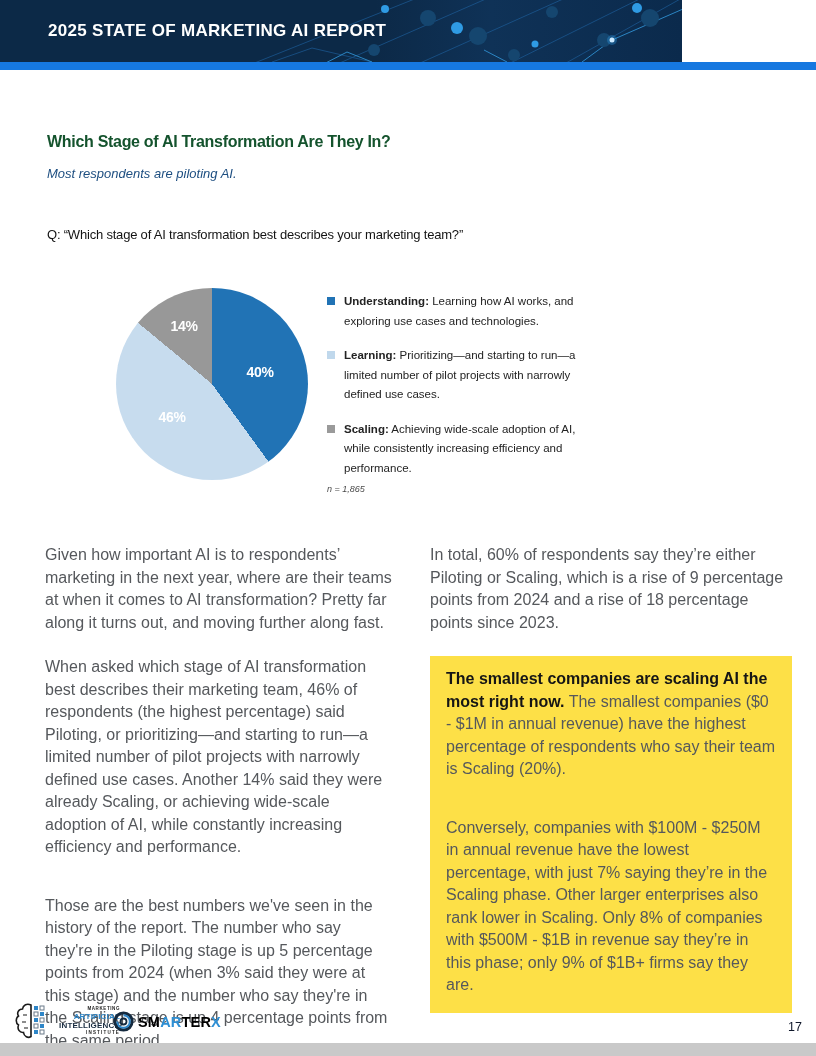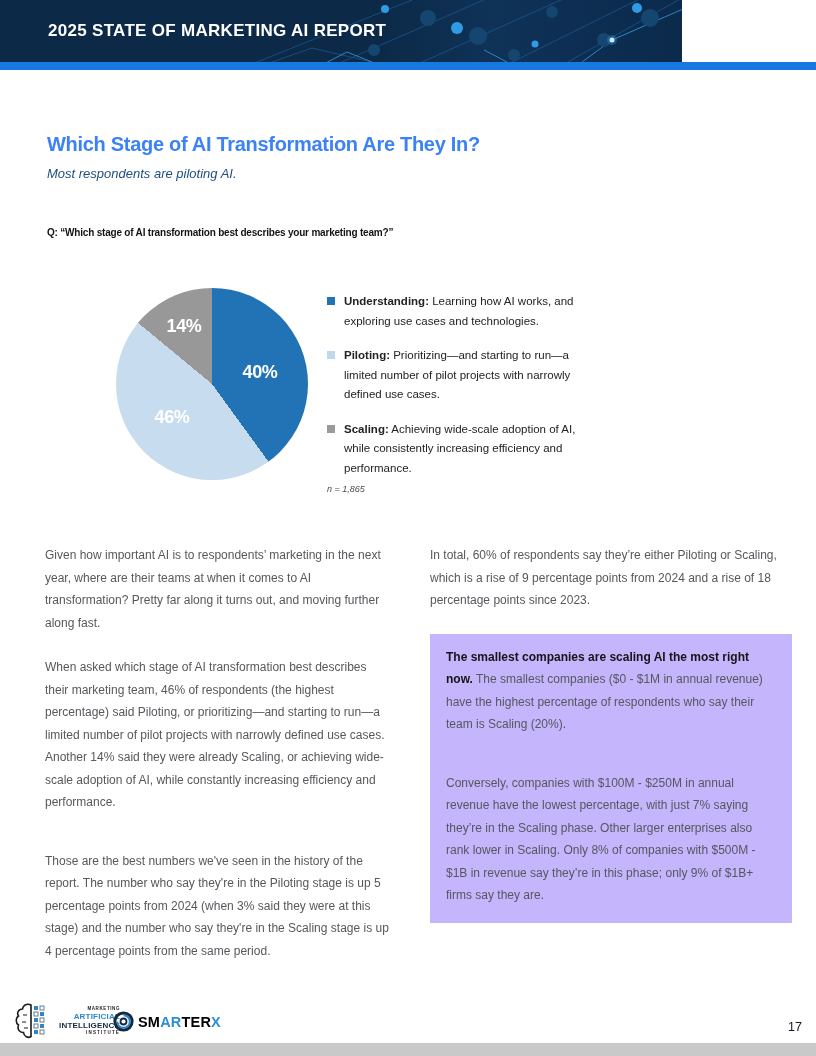--- a/index.html
+++ b/index.html
@@ -8,49 +8,49 @@
 
   
   .header{position:absolute;top:0;left:0;width:682px;height:62px;
           background:linear-gradient(90deg,#0c2947 0%,#0c2947 55%,#0f3257 72%,#0b2a4c 100%);}
   .header-title{position:absolute;left:48px;top:31px;transform:translateY(-50%);
                 color:#ffffff;font-size:17px;font-weight:bold;letter-spacing:.3px;white-space:nowrap;}
   .circuit{position:absolute;right:0;top:0;}
   .header-stripe{position:absolute;top:62px;left:0;width:816px;height:8px;background:#1678e0;}
 
   
-  .h1{position:absolute;left:47px;top:133px;font-size:20px;font-weight:bold;color:#3b82f6;letter-spacing:-.3px;}
+  .h1{position:absolute;left:47px;top:133px;font-size:16px;font-weight:bold;color:#14532d;letter-spacing:-.3px;}
   .subtitle{position:absolute;left:47px;top:166px;font-size:13px;font-style:italic;font-weight:500;color:#1d4e80;}
-  .question{position:absolute;left:47px;top:227px;font-size:10px;font-weight:bold;color:#141414;letter-spacing:-.2px;}
+  .question{position:absolute;left:47px;top:227px;font-size:13px;font-weight:normal;color:#141414;letter-spacing:-.2px;}
 
   
   .pie{position:absolute;left:116px;top:288px;width:192px;height:192px;border-radius:50%;}
   .pie-label{position:absolute;transform:translate(-50%,-50%);color:#ffffff;
-             font-size:18px;font-weight:bold;letter-spacing:-.3px;}
+             font-size:14px;font-weight:bold;letter-spacing:-.3px;}
   .pie-label.l0{left:260px;top:372px;}
   .pie-label.l1{left:172px;top:417px;}
   .pie-label.l2{left:184px;top:326px;}
 
   
   .legend{position:absolute;left:327px;top:292px;width:264px;}
   .legend-item{display:flex;align-items:flex-start;}
   .legend-item + .legend-item{margin-top:15px;}
   .legend-swatch{flex:0 0 8px;width:8px;height:8px;margin-top:5px;margin-right:9px;}
   .legend-text{font-size:11.5px;line-height:19.5px;color:#232323;}
   .legend-label{font-weight:bold;}
   .n-note{position:absolute;left:327px;top:484px;font-size:9px;font-style:italic;color:#4a4a4a;}
 
   
-  .col{position:absolute;top:544px;font-size:12px;line-height:22.5px;color:#55585c;}
+  .col{position:absolute;top:544px;font-size:16px;line-height:22.5px;color:#55585c;}
   .col-left{left:45px;width:347px;}
   .col-right{left:413px;width:362px;padding-left:17px;}
   .col p{margin:0 0 22px 0;}
   .col p:last-child{margin-bottom:0;margin-top:36px;}
 
-  .callout{margin-top:16px;background:#c4b5fd;padding:12px 16px 16px 16px;}
+  .callout{margin-top:16px;background:#fde047;padding:12px 16px 16px 16px;}
   .callout p{margin:0 0 22px 0;}
   .callout p:last-child{margin-bottom:0;}
   .callout-lead{font-weight:bold;color:#151515;}
 
   
   .maii-logo{position:absolute;left:14px;top:1001px;display:flex;align-items:center;}
   .maii-text{margin-left:3px;text-align:right;line-height:1;}
   .maii-l1{font-size:4.5px;font-weight:bold;color:#222;letter-spacing:.6px;}
   .maii-l2{font-size:8px;font-weight:bold;color:#2e86c8;margin-top:1.5px;letter-spacing:.2px;}
   .maii-l3{font-size:8px;font-weight:bold;color:#16293e;margin-top:1px;letter-spacing:.2px;}
@@ -114,21 +114,21 @@
   <span class="pie-label l1">46%</span>
   <span class="pie-label l2">14%</span>
 
   <div class="legend">
     <div class="legend-item">
       <span class="legend-swatch" style="background-color: rgb(33, 115, 181);"></span>
       <span class="legend-text"><span class="legend-label">Understanding:</span><span> Learning how AI works, and exploring use cases and technologies.</span></span>
     </div>
     <div class="legend-item">
       <span class="legend-swatch" style="background-color: rgb(192, 216, 236);"></span>
-      <span class="legend-text"><span class="legend-label">Piloting:</span><span> Prioritizing—and starting to run—a limited number of pilot projects with narrowly defined use cases.</span></span>
+      <span class="legend-text"><span class="legend-label">Learning:</span><span> Prioritizing—and starting to run—a limited number of pilot projects with narrowly defined use cases.</span></span>
     </div>
     <div class="legend-item">
       <span class="legend-swatch" style="background-color: rgb(154, 154, 154);"></span>
       <span class="legend-text"><span class="legend-label">Scaling:</span><span> Achieving wide-scale adoption of AI, while consistently increasing efficiency and performance.</span></span>
     </div>
   </div>
   <div class="n-note">n = 1,865</div>
 
   <div class="col col-left">
     <p>Given how important AI is to respondents’ marketing in the next year, where are their teams at when it comes to AI transformation? Pretty far along it turns out, and moving further along fast.</p>

